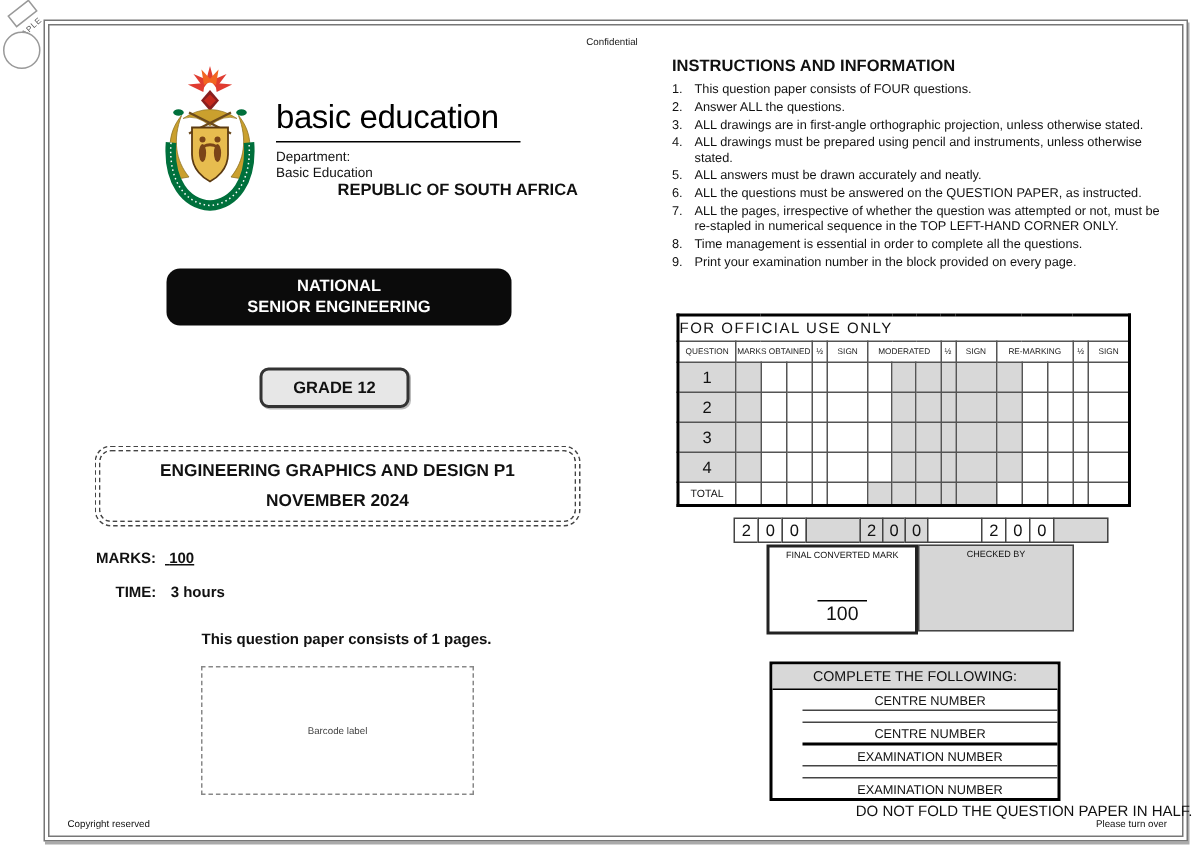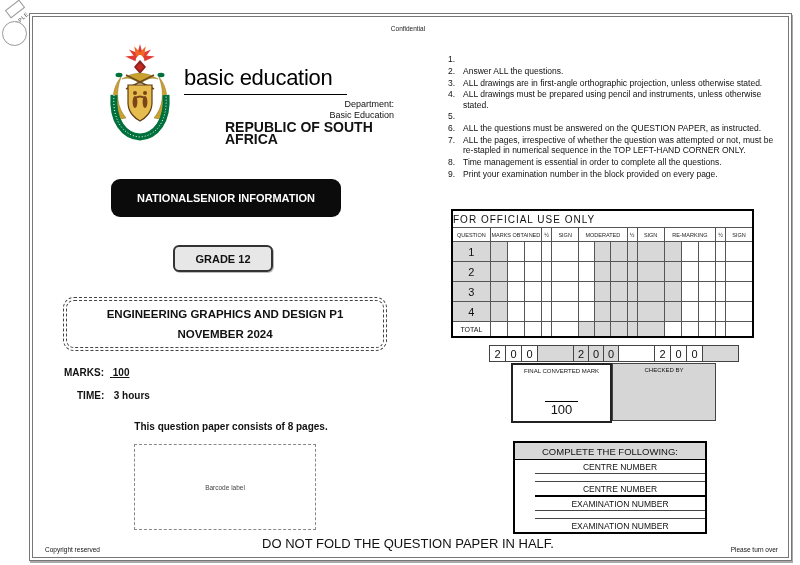--- a/index.html
+++ b/index.html
@@ -13,25 +13,25 @@
   .staple-text{position:absolute;left:7px;top:18px;font-size:5.5px;color:#555;transform:rotate(-42deg);letter-spacing:.5px;}
   .punch-circle{position:absolute;left:2px;top:21px;width:23px;height:23px;border:1px solid #999;border-radius:50%;background:#fff;}
 
   .confidential{left:0;top:8px;width:750px;text-align:center;font-size:6.5px;color:#222;}
 
   
   .crest{left:71px;top:26px;}
   .wordmark{left:151px;top:48px;width:210px;}
   .wordmark .big{font-size:22px;letter-spacing:-0.3px;color:#000;}
   .wordmark .rule{border-top:1.5px solid #000;width:163px;margin:3px 0 4px 0;}
-  .wordmark .sm{font-size:9px;line-height:11px;text-align:right;}
-  .wordmark .country{font-size:14px;font-weight:bold;line-height:12px;padding-left:41px;}
+  .wordmark .sm{font-size:9px;line-height:11px;}
+  .wordmark .country{font-size:11px;font-weight:bold;line-height:12px;padding-left:41px;}
 
   .nsc-box{left:78px;top:162px;width:230px;height:38px;background:#0b0b0b;border-radius:9px;
-    color:#fff;display:flex;flex-direction:row;align-items:center;justify-content:center;
+    color:#fff;display:flex;flex-direction:column;align-items:center;justify-content:center;
     font-weight:bold;font-size:11px;line-height:14px;text-align:center;}
   .grade-box{left:140px;top:228px;width:96px;height:23px;background:#e7e7e7;border:2px solid #333;
     border-radius:6px;display:flex;align-items:center;justify-content:center;font-weight:bold;font-size:11px;
     box-shadow:1px 1px 0 #bbb;}
 
   .title-box{left:30px;top:280px;width:318px;height:48px;border:1.5px dashed #444;border-radius:11px;padding:2px;}
   .title-box-inner{width:100%;height:100%;border:1.5px dashed #444;border-radius:8px;box-sizing:border-box;
     display:flex;flex-direction:column;align-items:center;justify-content:space-evenly;}
   .title-line{font-weight:bold;font-size:11.5px;text-align:center;}
 
@@ -74,21 +74,21 @@
 
   
   .cf-table{left:480px;top:424px;width:190px;border:2px solid #000;background:#fff;}
   .cf-header{background:#d8d8d8;border-bottom:1px solid #000;height:16px;display:flex;align-items:center;justify-content:center;
     font-size:9.5px;}
   .cf-row{border-top:1px solid #444;height:13px;display:flex;align-items:center;justify-content:center;font-size:8.5px;margin-left:20px;}
   .cf-row:first-of-type{border-top:none;}
   .cf-row.blank{height:7px;}
   .cf-row.thick{border-top:2px solid #000;}
 
-  .do-not-fold{left:0;top:519px;width:750px;text-align:center;font-size:13px;}
+  .do-not-fold{left:12px;top:519px;width:750px;text-align:right;font-size:10px;}
   .copyright{left:12px;top:529px;font-size:6.5px;}
   .turn-over{right:10px;top:529px;font-size:6.5px;text-align:right;}
 </style>
 </head>
 <body>
 
 <div class="abs staple-rect"></div>
 <span class="staple-text">STAPLE</span>
 <div class="punch-circle"></div>
 
@@ -134,65 +134,68 @@
   <div class="abs wordmark">
     <div class="big">basic education</div>
     <div class="rule"></div>
     <div class="sm">Department:</div>
     <div class="sm">Basic Education</div>
     <div class="country">REPUBLIC OF SOUTH AFRICA</div>
   </div>
 
   <div class="abs nsc-box">
     <div>NATIONAL</div>
-    <div>SENIOR INFORMATION</div>
+    <div>SENIOR ENGINEERING</div>
   </div>
 
   <div class="abs grade-box">GRADE 12</div>
 
   <div class="abs title-box">
     <div class="title-box-inner">
       <div class="title-line">ENGINEERING GRAPHICS AND DESIGN P1</div>
       <div class="title-line">NOVEMBER 2024</div>
     </div>
   </div>
 
   <div class="abs meta-line" style="left:31px;top:350px;text-decoration:underline;">
     <span class="meta-label">MARKS:</span>
     <span>100</span>
   </div>
   <div class="abs meta-line" style="left:44px;top:373px;">
     <span class="meta-label" style="width:34px;">TIME:</span>
     <span>3 hours</span>
   </div>
 
-  <div class="abs pages-note">This question paper consists of 8 pages.</div>
+  <div class="abs pages-note">This question paper consists of 1 pages.</div>
 
   <div class="abs barcode-box">
     <span class="barcode-label">Barcode label</span>
   </div>
 
+  <div class="abs ins-title">INSTRUCTIONS AND INFORMATION</div>
   <div class="abs ins-list">
       <div class="ins-item">
         <span class="ins-num">1.</span>
+        <span class="ins-text">This question paper consists of FOUR questions.</span>
       </div>
       <div class="ins-item">
         <span class="ins-num">2.</span>
         <span class="ins-text">Answer ALL the questions.</span>
       </div>
       <div class="ins-item">
         <span class="ins-num">3.</span>
         <span class="ins-text">ALL drawings are in first-angle orthographic projection, unless otherwise stated.</span>
       </div>
       <div class="ins-item">
         <span class="ins-num">4.</span>
         <span class="ins-text">ALL drawings must be prepared using pencil and instruments, unless otherwise stated.</span>
       </div>
       <div class="ins-item">
         <span class="ins-num">5.</span>
+        <span class="ins-text">ALL answers must be drawn accurately and neatly.</span>
       </div>
       <div class="ins-item">
         <span class="ins-num">6.</span>
         <span class="ins-text">ALL the questions must be answered on the QUESTION PAPER, as instructed.</span>
       </div>
       <div class="ins-item">
         <span class="ins-num">7.</span>
         <span class="ins-text">ALL the pages, irrespective of whether the question was attempted or not, must be re-stapled in numerical sequence in the TOP LEFT-HAND CORNER ONLY.</span>
       </div>
       <div class="ins-item">

